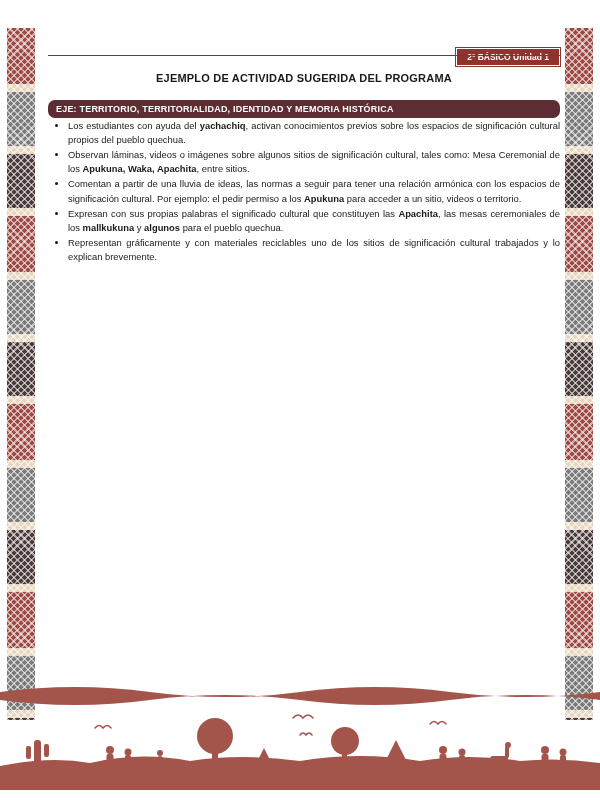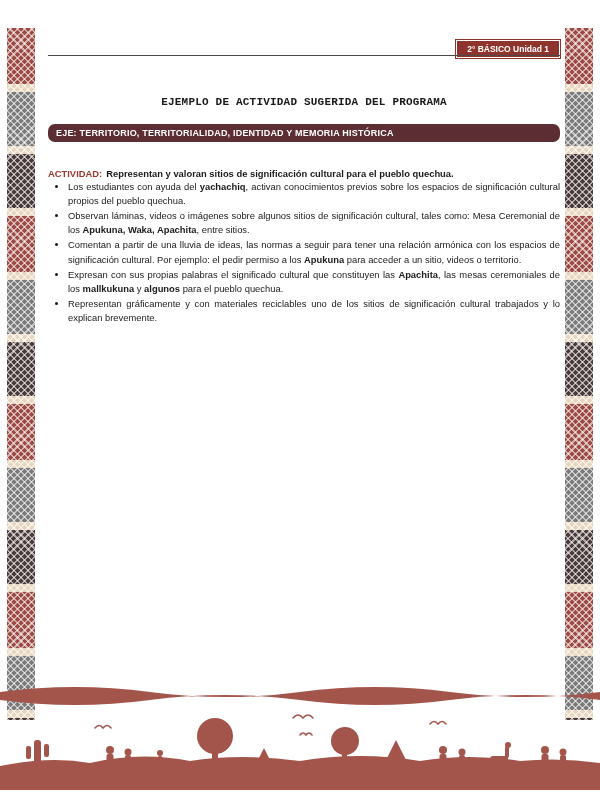--- a/index.html
+++ b/index.html
@@ -26,41 +26,40 @@
         var(--pattern-beige) 180px 188px);
   }
   .border-left{left:7px;}
   .border-right{right:7px;}
 
   .content{
     position:absolute;left:48px;right:40px;top:30px;
   }
 
   .badge{
-    position:absolute;right:0;top:10px;
+    position:absolute;right:0;top:18px;
     background:var(--badge-bg);
     color:#ffffff;
     font-size:8.5px;font-weight:bold;
     padding:3px 10px;
     border:1px solid #ffffff;
     outline:1px solid var(--badge-bg);
     white-space:nowrap;
   }
 
   .top-divider{
     position:absolute;left:0;right:0;top:25px;
     border:none;border-top:1.5px solid #4a4a4a;margin:0;
   }
 
   .page-title{
-    margin-top:66px;
+    margin-top:42px;
     text-align:center;
     font-size:11px;font-weight:bold;
     letter-spacing:.2px;
-    font-family:Liberation Mono, monospace;
   }
 
   .eje-banner{
     margin-top:16px;
     background:var(--eje-bg);
     color:#ffffff;
     font-size:9px;font-weight:bold;
     padding:4px 8px;
     letter-spacing:.2px;
     border-radius:7px;
@@ -105,23 +104,20 @@
 
   <div class="content">
 
     <div class="badge">2° BÁSICO Unidad 1</div>
     <hr class="top-divider">
 
     <div class="page-title">EJEMPLO DE ACTIVIDAD SUGERIDA DEL PROGRAMA</div>
 
     <div class="eje-banner">EJE: TERRITORIO, TERRITORIALIDAD, IDENTIDAD Y MEMORIA HISTÓRICA</div>
 
-    <div class="activity-line">
-      <span class="activity-label">ACTIVIDAD:</span><span>Representan y valoran sitios de significación cultural para el pueblo quechua.</span>
-    </div>
 
 
     <ul class="examples-list">
         <li><span>Los estudiantes con ayuda del </span><span class="b">yachachiq</span><span>, activan conocimientos previos sobre los espacios de significación cultural propios del pueblo quechua.</span></li>
         <li><span>Observan láminas, videos o imágenes sobre algunos sitios de significación cultural, tales como: Mesa Ceremonial de los </span><span class="b">Apukuna, Waka, Apachita</span><span>, entre sitios.</span></li>
         <li><span>Comentan a partir de una lluvia de ideas, las normas a seguir para tener una relación armónica con los espacios de significación cultural. Por ejemplo: el pedir permiso a los </span><span class="b">Apukuna</span><span> para acceder a un sitio, videos o territorio.</span></li>
         <li><span>Expresan con sus propias palabras el significado cultural que constituyen las </span><span class="b">Apachita</span><span>, las mesas ceremoniales de los </span><span class="b">mallkukuna</span><span> y </span><span class="b">algunos</span><span> para el pueblo quechua.</span></li>
         <li><span>Representan gráficamente y con materiales reciclables uno de los sitios de significación cultural trabajados y lo explican brevemente.</span></li>
       </ul>
 

